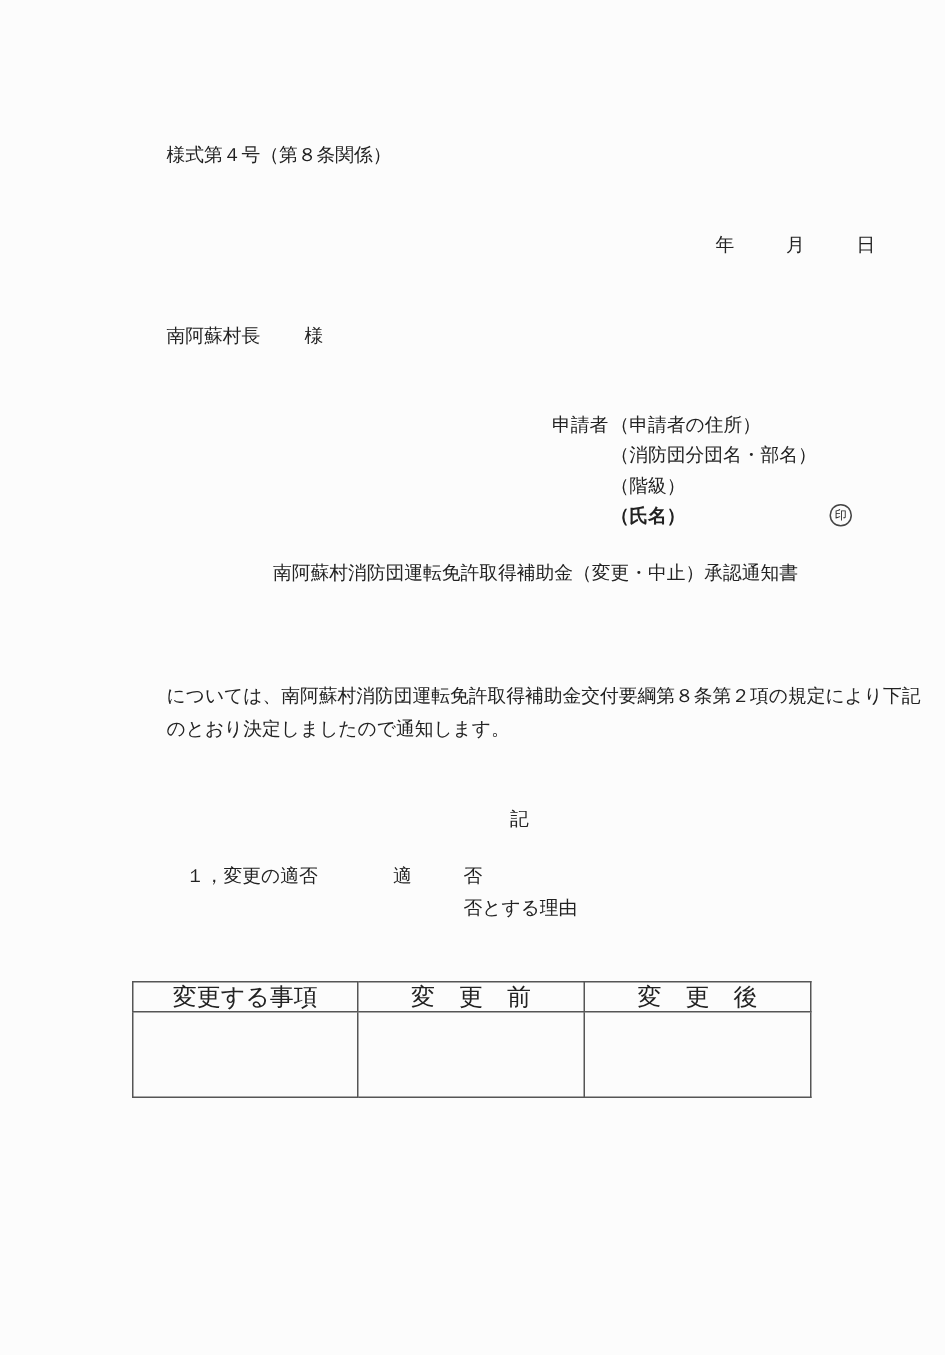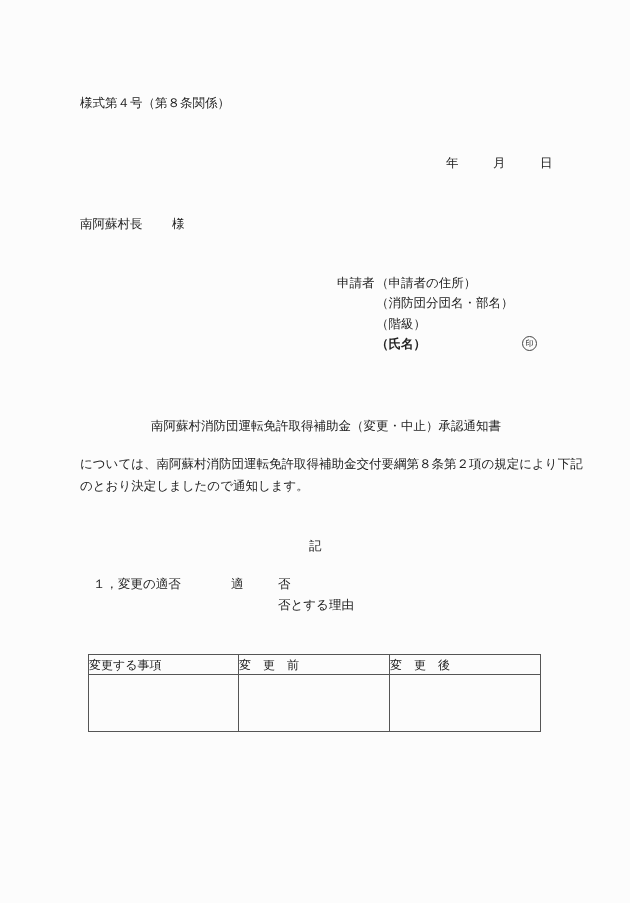--- a/index.html
+++ b/index.html
@@ -10,21 +10,21 @@
     body {
       width: 630px;
       height: 903px;
       position: relative;
       overflow: hidden;
       font-family: "DejaVu Serif", "Liberation Serif", serif;
       color: #222;
       font-size: 12.5px;
       line-height: 1;
     }
-    .abs { position: absolute; white-space: nowrap; }
+    .abs { position: absolute; white-space: nowrap; margin-left: 31px; }
     .page { position: absolute; left: 0; top: 0; width: 630px; height: 903px; }
 
     .form-number { left: 80px; top: 97px; }
 
     .date-year  { left: 446px; top: 157px; }
     .date-month { left: 493px; top: 157px; }
     .date-day   { left: 540px; top: 157px; }
 
     .addressee-name  { left: 80px;  top: 218px; }
     .addressee-honor { left: 172px; top: 218px; }
@@ -37,21 +37,21 @@
     .seal-mark {
       left: 522px; top: 336px;
       width: 13px; height: 13px;
       border: 1px solid #444;
       border-radius: 50%;
       font-size: 8px;
       line-height: 13px;
       text-align: center;
     }
 
-    .doc-title { left: 151px; top: 420px; }
+    .doc-title { left: 151px; top: 376px; }
 
     .body-line1 { left: 80px; top: 437px; }
     .body-line2 { left: 80px; top: 458px; }
     .body-line3 { left: 80px; top: 480px; text-align: right; }
     .body-line1 .sp-year  { display: inline-block; width: 35px; }
     .body-line1 .sp-month { display: inline-block; width: 34px; }
     .body-line1 .lead     { display: inline-block; width: 35px; }
 
     .ki { left: 309px; top: 540px; }
 
@@ -69,22 +69,22 @@
       border-collapse: collapse;
       table-layout: fixed;
     }
     .change-table th, .change-table td {
       border: 1.3px solid #555;
       padding: 0;
     }
     .change-table th {
       height: 19px;
       font-weight: normal;
-      text-align: left;
-      font-size: 12px;
+      text-align: center;
+      font-size: 16px;
     }
     .change-table td { height: 56px; }
     .col1 { width: 149px; }
     .col2 { width: 150px; }
     .col3 { width: 150px; }
   </style>
 </head>
 <body>
 
 <div class="page">

